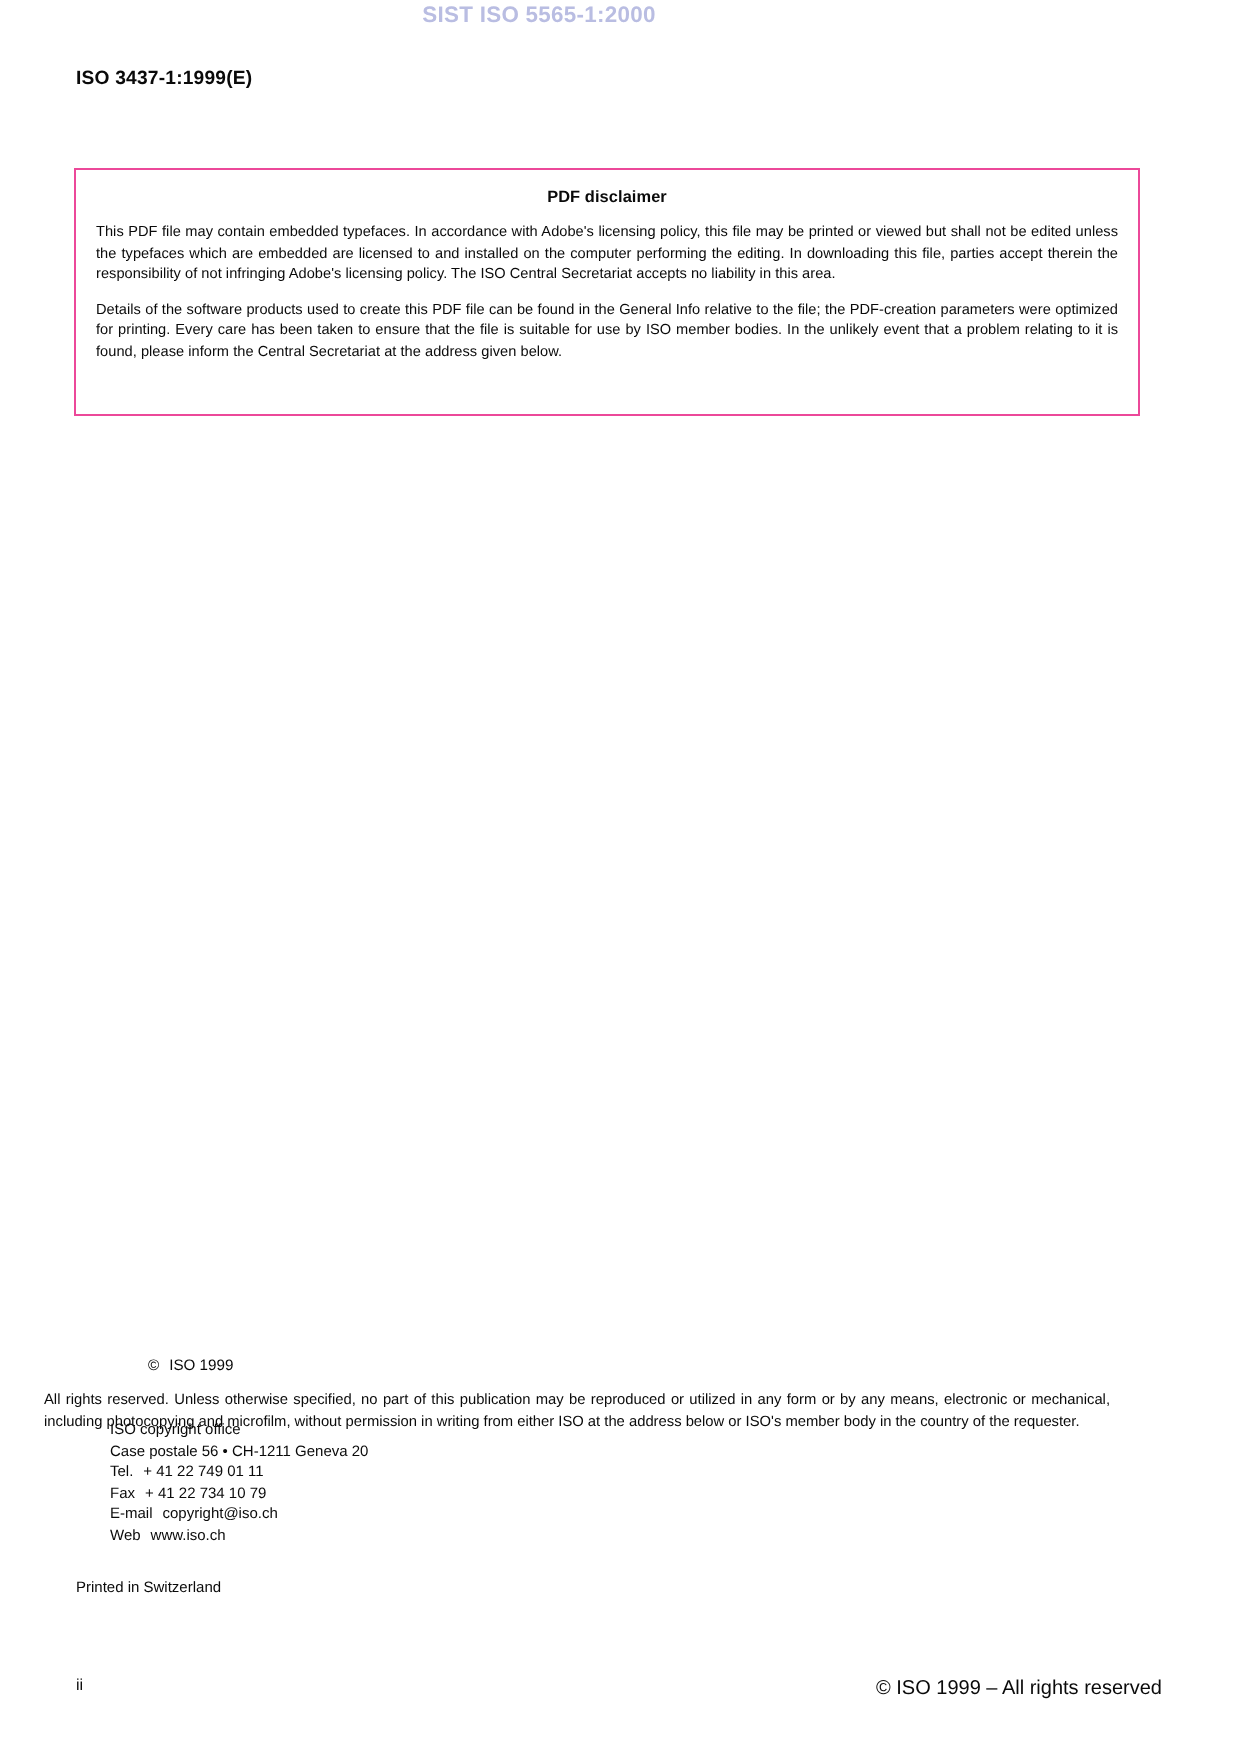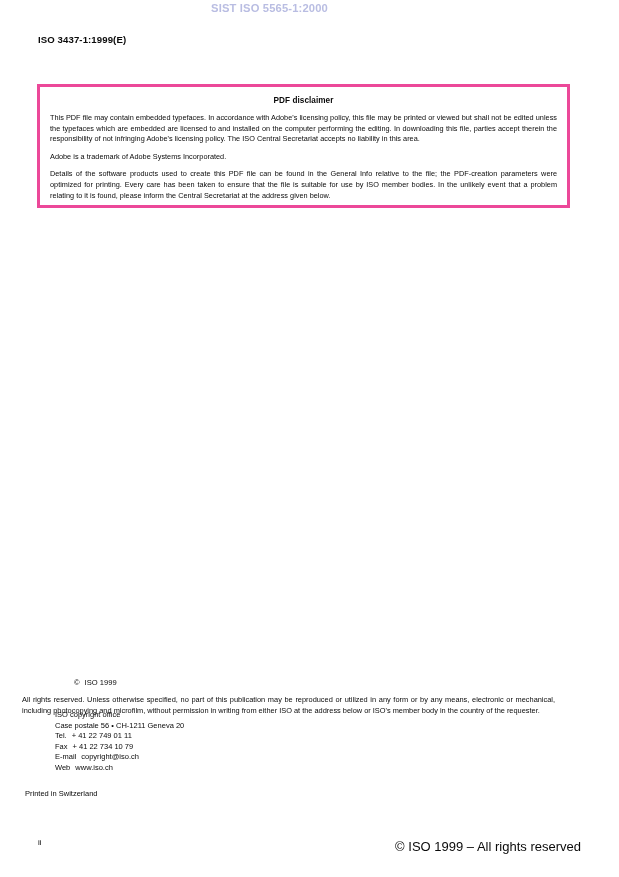--- a/index.html
+++ b/index.html
@@ -49,21 +49,21 @@
     white-space: nowrap;
   }
 
   
   .disclaimer-box {
     position: absolute;
     left: 37px;
     top: 84px;
     width: 533px;
     height: 124px;
-    border: 3px solid #ec4899;
+    border: 1px solid #ec4899;
     box-sizing: border-box;
     padding: 8px 10px 6px 10px;
   }
   .disclaimer-title {
     text-align: center;
     font-size: 8.2px;
     font-weight: bold;
     margin: 1px 0 8px 0;
     letter-spacing: 0.05px;
   }
@@ -106,56 +106,55 @@
     font-size: 7.5px;
     line-height: 10.6px;
     white-space: nowrap;
   }
   .address-block .row { display: block; }
   .addr-label { display: inline-block; text-align: right; }
   .addr-gap { display: inline-block; width: 5px; }
 
   .printed-in {
     position: absolute;
-    left: 25px;
+    left: 38px;
     top: 789px;
     font-size: 7.5px;
     white-space: nowrap;
     text-align: center;
   }
 
   
   .footer-page {
     position: absolute;
     left: 38px;
     top: 838px;
     font-size: 8px;
     white-space: nowrap;
   }
   .footer-rights {
     position: absolute;
     right: 38px;
     top: 839px;
-    font-size: 13px;
+    font-size: 10px;
     white-space: nowrap;
   }
 </style>
 </head>
 <body>
 
 <div class="page">
 
   <div class="watermark">SIST ISO 5565-1:2000</div>
 
   <div class="doc-ref">ISO 3437-1:1999(E)</div>
 
   <div class="disclaimer-box">
     <div class="disclaimer-title">PDF disclaimer</div>
     <p class="disclaimer-para">This PDF file may contain embedded typefaces. In accordance with Adobe's licensing policy, this file may be printed or viewed but shall not be edited unless the typefaces which are embedded are licensed to and installed on the computer performing the editing. In downloading this file, parties accept therein the responsibility of not infringing Adobe's licensing policy. The ISO Central Secretariat accepts no liability in this area.</p>
-    <p class="disclaimer-para">Adobe is a trademark of Adobe Systems Incorporated.</p>
     <p class="disclaimer-para">Details of the software products used to create this PDF file can be found in the General Info relative to the file; the PDF-creation parameters were optimized for printing. Every care has been taken to ensure that the file is suitable for use by ISO member bodies. In the unlikely event that a problem relating to it is found, please inform the Central Secretariat at the address given below.</p>
   </div>
 
   <div class="copyright-year">
     <span class="sym">©</span><span>ISO 1999</span>
   </div>
 
   <div class="rights-para">All rights reserved. Unless otherwise specified, no part of this publication may be reproduced or utilized in any form or by any means, electronic or mechanical, including photocopying and microfilm, without permission in writing from either ISO at the address below or ISO's member body in the country of the requester.</div>
 
   <div class="address-block">

